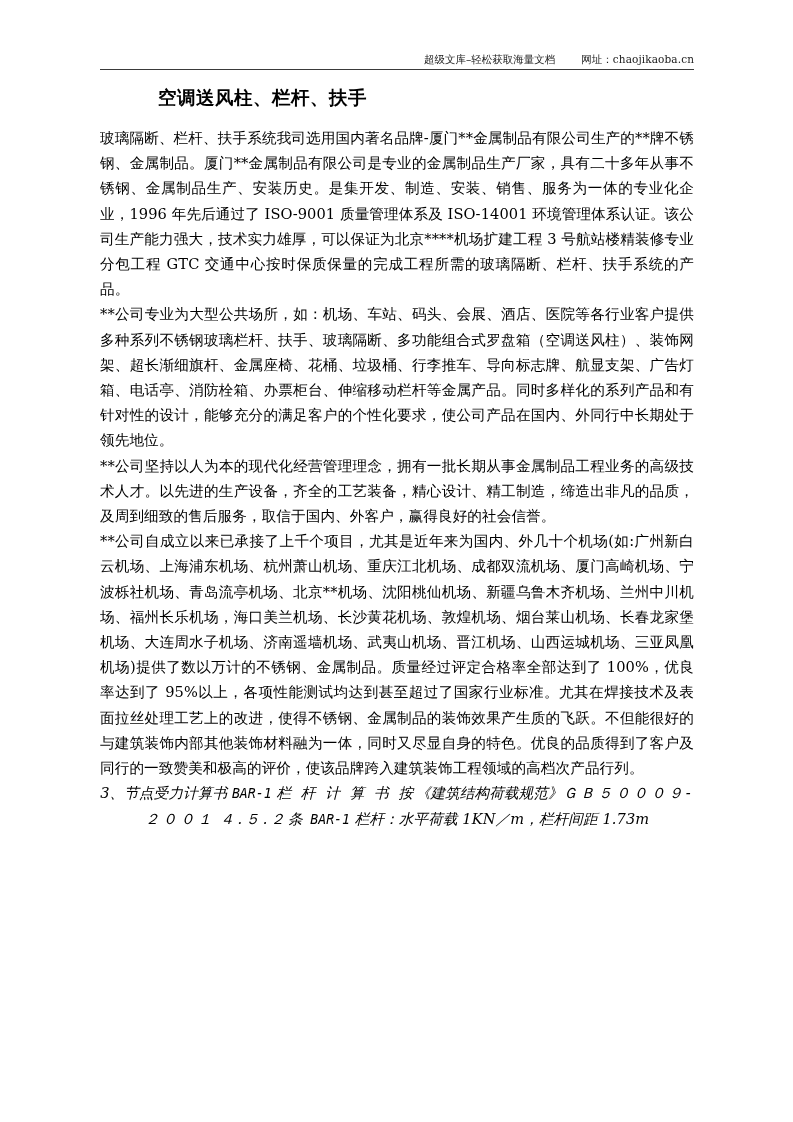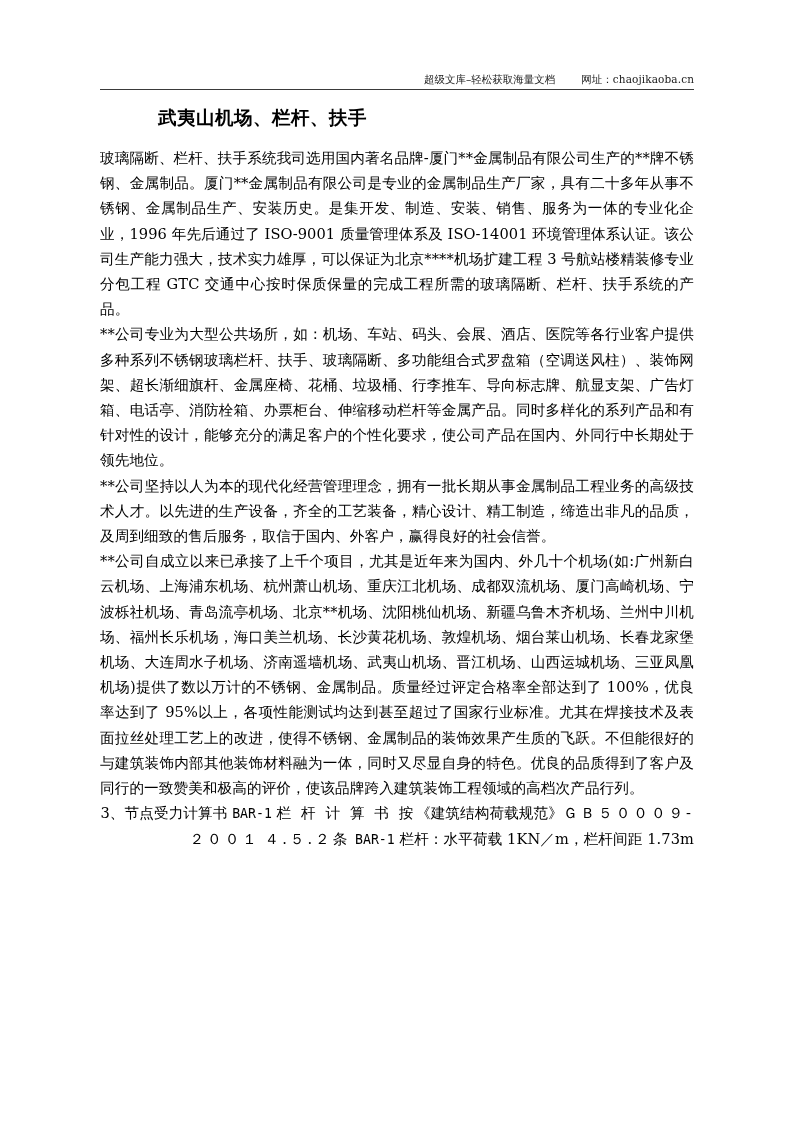--- a/index.html
+++ b/index.html
@@ -17,21 +17,20 @@
     height: 1122px;
     background: #ffffff;
     overflow: hidden;
     box-sizing: border-box;
   }
   .content {
     position: absolute;
     left: 100px;
     top: 0;
     width: 594px;
-    margin-top: 20px;
   }
   
   .page-header {
     padding-top: 52px;
     border-bottom: 1.4px solid #3a3a3a;
     padding-bottom: 2px;
     text-align: right;
     font-family: "DejaVu Serif", "Liberation Serif", serif;
     font-size: 10.5px;
     line-height: 15px;
@@ -65,23 +64,24 @@
   .para {
     margin: 0;
     font-size: 14.6px;
     line-height: 25.2px;
     text-align: justify;
     text-justify: inter-ideograph;
     letter-spacing: 0.1px;
     word-break: break-all;
   }
   .para.nowrapline {
-    text-align: right;
+    text-align: center;
     word-break: normal;
     white-space: normal;
+    font-style: italic;
   }
   .spaced {
     letter-spacing: 2.6px;
   }
   .wide-num {
     letter-spacing: 3.0px;
   }
   .mono-tag {
     font-family: "DejaVu Sans Mono", "Liberation Mono", monospace;
     font-size: 13.2px;
@@ -91,21 +91,21 @@
 </head>
 <body>
 
 <div class="page">
   <div class="content">
 
     <div class="page-header">
       <span>超级文库–轻松获取海量文档</span><span class="hdr-sep"></span><span>网址：</span><span class="hdr-url-value">chaojikaoba.cn</span>
     </div>
 
-    <h1 class="doc-title">武夷山机场、栏杆、扶手</h1>
+    <h1 class="doc-title">空调送风柱、栏杆、扶手</h1>
 
     <div class="body-block">
 
 
       <p class="para">玻璃隔断、栏杆、扶手系统我司选用国内著名品牌-厦门**金属制品有限公司生产的**牌不锈钢、金属制品。厦门**金属制品有限公司是专业的金属制品生产厂家，具有二十多年从事不锈钢、金属制品生产、安装历史。是集开发、制造、安装、销售、服务为一体的专业化企业，1996 年先后通过了 ISO‐9001 质量管理体系及 ISO‐14001 环境管理体系认证。该公司生产能力强大，技术实力雄厚，可以保证为北京****机场扩建工程 3 号航站楼精装修专业分包工程 GTC 交通中心按时保质保量的完成工程所需的玻璃隔断、栏杆、扶手系统的产品。</p>
 
       <p class="para">**公司专业为大型公共场所，如：机场、车站、码头、会展、酒店、医院等各行业客户提供多种系列不锈钢玻璃栏杆、扶手、玻璃隔断、多功能组合式罗盘箱（空调送风柱）、装饰网架、超长渐细旗杆、金属座椅、花桶、垃圾桶、行李推车、导向标志牌、航显支架、广告灯箱、电话亭、消防栓箱、办票柜台、伸缩移动栏杆等金属产品。同时多样化的系列产品和有针对性的设计，能够充分的满足客户的个性化要求，使公司产品在国内、外同行中长期处于领先地位。</p>
 
       <p class="para">**公司坚持以人为本的现代化经营管理理念，拥有一批长期从事金属制品工程业务的高级技术人才。以先进的生产设备，齐全的工艺装备，精心设计、精工制造，缔造出非凡的品质，及周到细致的售后服务，取信于国内、外客户，赢得良好的社会信誉。</p>
 

